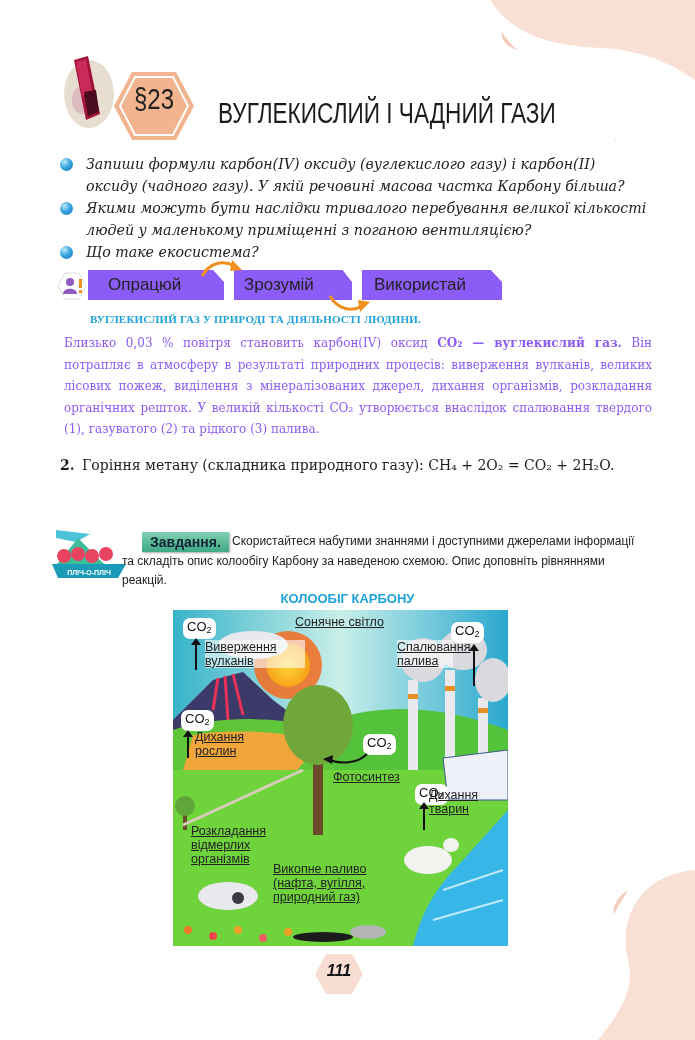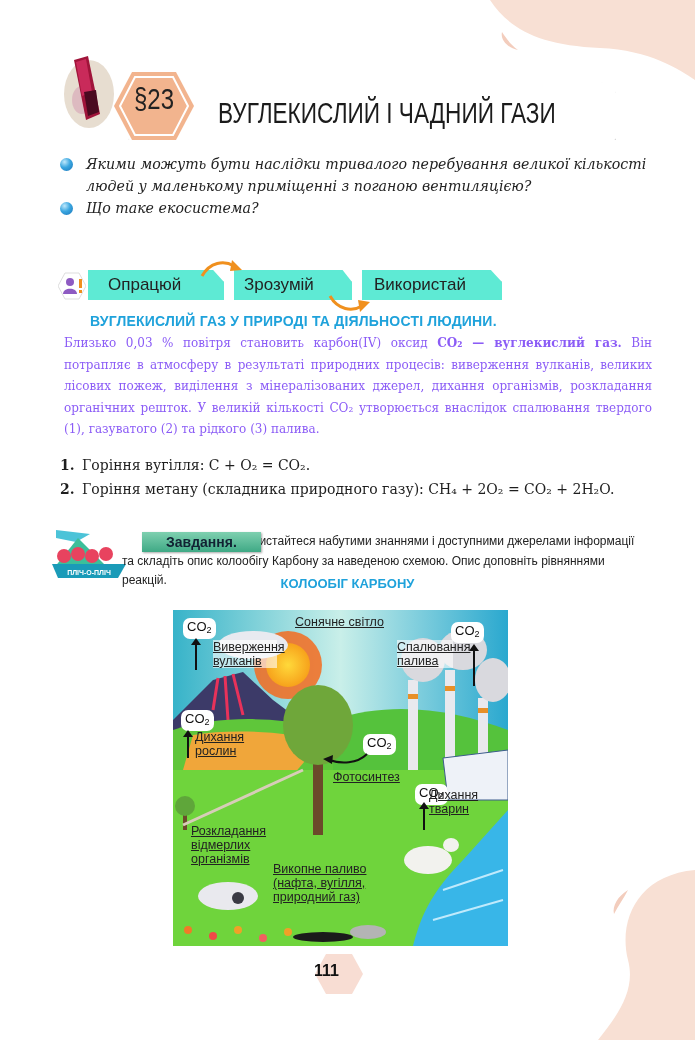--- a/index.html
+++ b/index.html
@@ -32,55 +32,55 @@
   .questions { position: absolute; left: 58px; top: 153px; width: 590px; }
   .q { position: relative; padding-left: 28px; font-style: italic; font-size: 14.2px; line-height: 22px; color: #222; }
   .q .dot {
     position: absolute; left: 2px; top: 5px; width: 13px; height: 13px; border-radius: 50%;
     background: radial-gradient(circle at 35% 30%, #bfe8fb 0%, #3aa6e0 45%, #1873b8 100%);
   }
 
   
   .steps { position: absolute; left: 58px; top: 268px; height: 36px; width: 460px; }
   .step {
-    position: absolute; top: 2px; height: 30px; background: #5eead4;
+    position: absolute; top: 2px; height: 30px; background: #8b5cf6;
     box-shadow: 1px 2px 3px rgba(0,0,0,0.3);
     font-family: "Liberation Sans", sans-serif; font-size: 17px; line-height: 30px; color: #222;
     clip-path: polygon(0 0, 92% 0, 100% 40%, 100% 100%, 0 100%);
   }
   .arrow-svg { position: absolute; }
 
   
   .section-head {
     position: absolute; left: 90px; top: 313px; width: 560px;
-    font-family: Liberation Sans, sans-serif; font-weight: bold; color: #1fa2db;
-    font-size: 14px; letter-spacing: 0.2px; white-space: nowrap;
+    font-family: Liberation Serif, serif; font-weight: bold; color: #1fa2db;
+    font-size: 11px; letter-spacing: 0.2px; white-space: nowrap;
   }
   .para { position: absolute; left: 64px; top: 333px; width: 588px; font-size: 12px; line-height: 21.5px; text-align: justify; color: #8b5cf6; }
   .para b { font-weight: bold; }
 
   .eqs { position: absolute; left: 60px; top: 454px; width: 600px; font-size: 14px; line-height: 23.5px; color: #1e1e1e; }
   .eq-row .num { font-weight: bold; display: inline-block; width: 22px; }
   sub { font-size: 9px; vertical-align: -3px; }
 
   
   .pair-logo { position: absolute; left: 46px; top: 528px; width: 86px; height: 50px; }
   .task-badge {
-    position: absolute; left: 142px; top: 532px; padding: 0 24px; height: 20px;
+    position: absolute; left: 142px; top: 532px; padding: 0 8px; height: 20px;
     background: linear-gradient(#7fd0b0, #3fa985); color: #123;
     font-family: "Liberation Sans", sans-serif; font-weight: bold; font-size: 14px; line-height: 20px;
     box-shadow: 1px 1px 2px rgba(0,0,0,0.35);
   }
   .task-text {
     position: absolute; left: 122px; top: 532px; width: 520px; text-indent: 110px;
     font-family: "Liberation Sans", sans-serif; font-size: 12px; line-height: 19.5px; color: #222;
   }
 
   .cycle-title {
-    position: absolute; left: 0; width: 695px; top: 576px; text-align: center;
+    position: absolute; left: 0; width: 695px; top: 591px; text-align: center;
     font-family: "Liberation Sans", sans-serif; font-weight: bold; font-size: 13px; color: #1fa2db;
   }
 
   
   .illus { position: absolute; left: 173px; top: 610px; width: 335px; height: 336px; overflow: hidden; }
   .illus svg { position: absolute; left: 0; top: 0; }
   .lbl { position: absolute; font-family: "Liberation Sans", sans-serif; font-size: 12.5px; line-height: 14px; color: #222; text-decoration: underline; }
   .co2 {
     position: absolute; background: #fff; border-radius: 7px; padding: 1px 4px;
     font-family: "Liberation Sans", sans-serif; font-size: 13px; color: #111; line-height: 16px;
@@ -88,22 +88,22 @@
   .co2 sub { font-size: 9px; vertical-align: -2px; }
   .up-arrow { position: absolute; width: 2px; background: #111; }
   .up-arrow::before {
     content: ""; position: absolute; left: -4px; top: -6px;
     border-left: 5px solid transparent; border-right: 5px solid transparent; border-bottom: 7px solid #111;
   }
 
   
   .page-hex { position: absolute; left: 314px; top: 953px; width: 50px; height: 42px; }
   .page-num {
-    position: absolute; left: 314px; top: 962px; width: 50px; text-align: left;
-    font-family: "Liberation Sans", sans-serif; font-weight: bold; font-size: 16px; color: #111;
+    position: absolute; left: 314px; top: 962px; width: 50px; text-align: center;
+    font-family: "Liberation Sans", sans-serif; font-weight: bold; font-size: 16px; color: #111; font-style: italic;
   }
 </style>
 </head>
 <body>
 
 <svg class="blob" style="left:480px;top:0" width="215" height="80" viewBox="0 0 215 80">
   <path d="M10 0 C 30 30, 60 45, 120 48 C 170 50, 200 70, 215 80 L215 0 Z" fill="#f8e0d4"></path>
   <path d="M22 32 C 20 40, 28 48, 38 50 C 30 44, 26 38, 22 32 Z" fill="#f3cdbd"></path>
 </svg>
 <svg class="blob" style="left:598px;top:870px" width="97" height="170" viewBox="0 0 97 170">
@@ -122,20 +122,21 @@
 <div class="title-bar"></div>
 <div class="title-text">ВУГЛЕКИСЛИЙ І ЧАДНИЙ ГАЗИ</div>
 
 <svg class="hex-badge" viewBox="0 0 84 72">
   <polygon points="20,2 64,2 82,36 64,70 20,70 2,36" fill="#f2b48e"></polygon>
   <polygon points="23,7 61,7 76,36 61,65 23,65 8,36" fill="none" stroke="#fff" stroke-width="2"></polygon>
 </svg>
 <div class="hex-label">§23</div>
 
 <div class="questions">
+  <div class="q"><span class="dot"></span><span>Запиши формули карбон(IV) оксиду (вуглекислого газу) і карбон(II) оксиду (чадного газу). У якій речовині масова частка Карбону більша?</span></div>
   <div class="q"><span class="dot"></span><span>Якими можуть бути наслідки тривалого перебування великої кількості людей у маленькому приміщенні з поганою вентиляцією?</span></div>
   <div class="q"><span class="dot"></span><span>Що таке екосистема?</span></div>
 </div>
 
 <div class="steps">
   <svg style="position:absolute;left:0;top:4px" width="28" height="28" viewBox="0 0 28 28">
     <polygon points="7,1 21,1 28,14 21,27 7,27 0,14" fill="#fff" stroke="#ddd"></polygon>
     <circle cx="12" cy="10" r="4" fill="#8e5bc2"></circle>
     <path d="M5 22 C 5 15, 19 15, 19 22 Z" fill="#8e5bc2"></path>
     <rect x="21" y="7" width="3" height="9" fill="#f0901e"></rect>
@@ -153,21 +154,20 @@
     <polygon points="30,8 42,10 32,20" fill="#f0901e"></polygon>
   </svg>
 </div>
 
 <div class="section-head">ВУГЛЕКИСЛИЙ ГАЗ У ПРИРОДІ ТА ДІЯЛЬНОСТІ ЛЮДИНИ.</div>
 <div class="para">
   <span style="display:inline-block;width:0"></span><span>Близько 0,03 % повітря становить карбон(IV) оксид </span><b>CO₂ — вуглекислий газ.</b><span> Він потрапляє в атмосферу в результаті природних процесів: виверження вулканів, великих лісових пожеж, виділення з мінералізованих джерел, дихання організмів, розкладання органічних решток. У великій кількості CO₂ утворюється внаслідок спалювання твердого (1), газуватого (2) та рідкого (3) палива.</span>
 </div>
 
 <div class="eqs">
-  <div class="eq-row"><span class="num">1.</span><span>Горіння вугілля: </span><span>C + O₂ = CO₂.</span></div>
   <div class="eq-row"><span class="num">2.</span><span>Горіння метану (складника природного газу): </span><span>CH₄ + 2O₂ = CO₂ + 2H₂O.</span></div>
 </div>
 
 <svg class="pair-logo" viewBox="0 0 86 50">
   <polygon points="10,2 44,6 30,14 10,10" fill="#4cc3d8"></polygon>
   <polygon points="32,10 62,40 8,40" fill="#3cbf9a"></polygon>
   <polygon points="6,36 80,36 72,50 12,50" fill="#1a9bb8"></polygon>
   <circle cx="18" cy="28" r="7" fill="#e8435f"></circle>
   <circle cx="32" cy="26" r="7" fill="#e8435f"></circle>
   <circle cx="46" cy="28" r="7" fill="#e8435f"></circle>
@@ -243,21 +243,21 @@
     <circle cx="40" cy="326" r="4" fill="#f04848"></circle>
     <circle cx="65" cy="320" r="4" fill="#f0a028"></circle>
     <circle cx="90" cy="328" r="4" fill="#f06060"></circle>
     <circle cx="115" cy="322" r="4" fill="#f0a028"></circle>
   </svg>
 
   <div class="lbl" style="left:122px;top:5px">Сонячне світло</div>
 
   <div class="co2" style="left:10px;top:8px"><span>CO</span><sub>2</sub></div>
   <div class="up-arrow" style="left:22px;top:34px;height:26px"></div>
-  <div class="lbl" style="left:40px;top:30px;width:64px;background:rgba(255,255,255,0.6)">Виверження вулканів</div>
+  <div class="lbl" style="left:32px;top:30px;width:100px;background:rgba(255,255,255,0.6)">Виверження вулканів</div>
 
   <div class="co2" style="left:278px;top:12px"><span>CO</span><sub>2</sub></div>
   <div class="up-arrow" style="left:300px;top:40px;height:36px"></div>
   <div class="lbl" style="left:224px;top:30px;width:56px;background:rgba(255,255,255,0.6)">Спалювання палива</div>
 
   <div class="co2" style="left:8px;top:100px"><span>CO</span><sub>2</sub></div>
   <div class="up-arrow" style="left:14px;top:126px;height:22px"></div>
   <div class="lbl" style="left:22px;top:120px;width:60px">Дихання рослин</div>
 
   <div class="co2" style="left:190px;top:124px"><span>CO</span><sub>2</sub></div>

